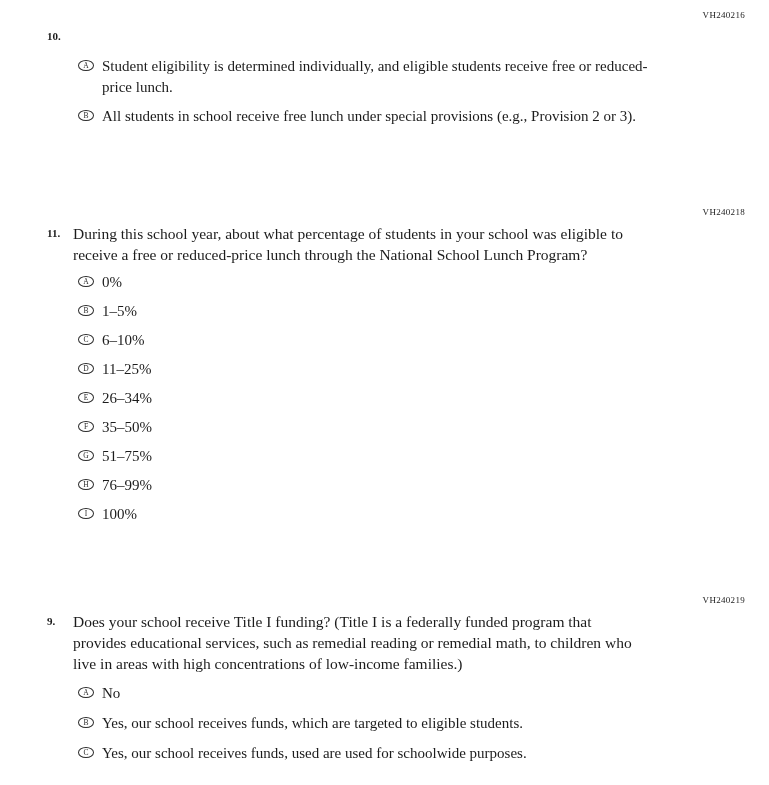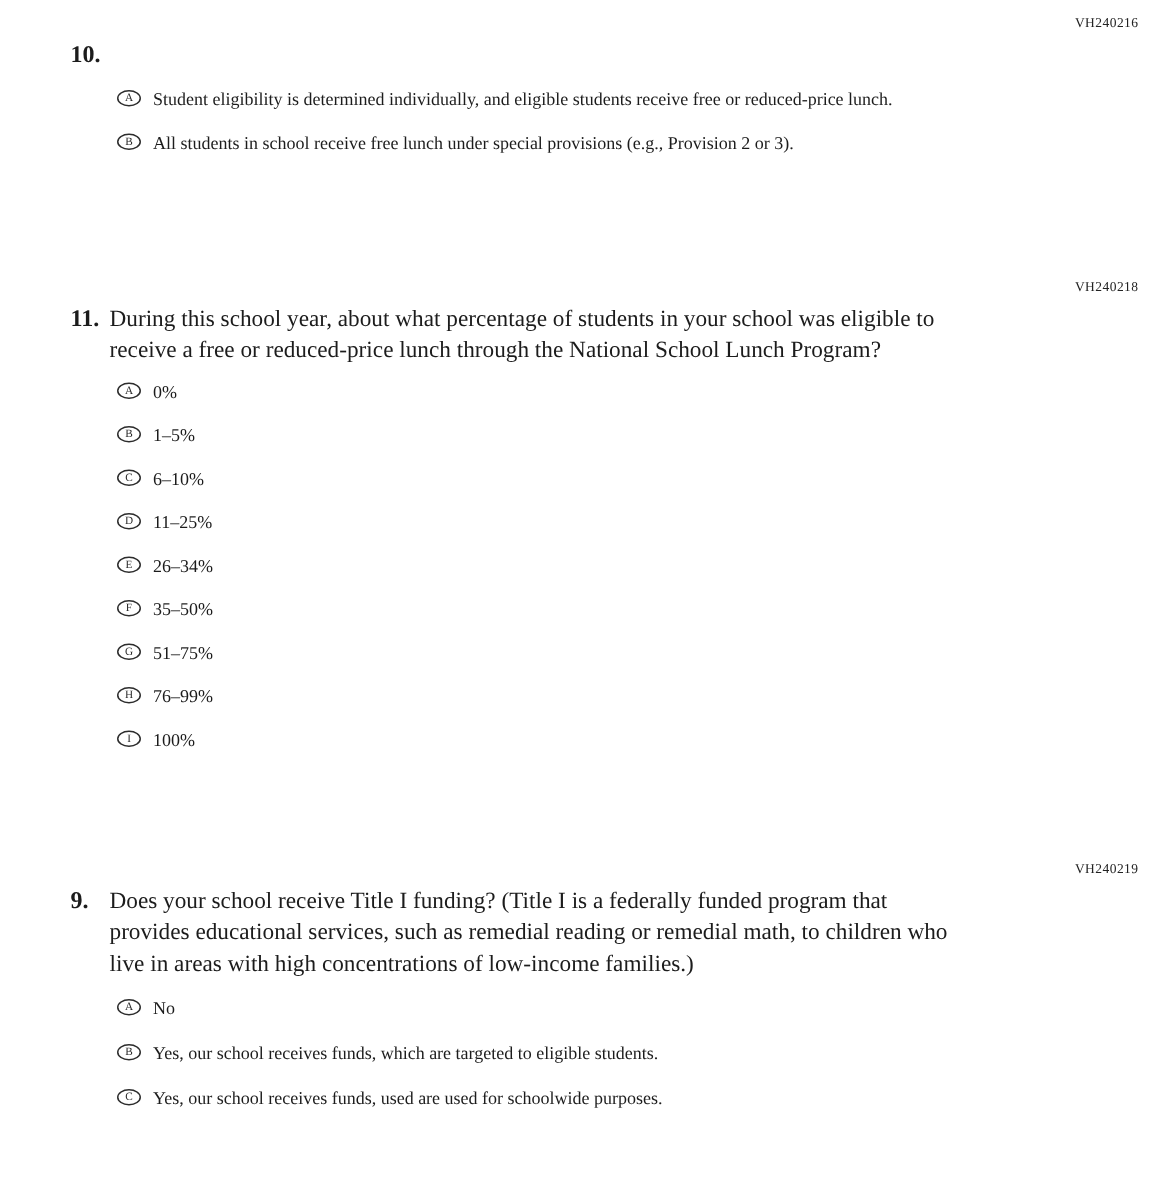--- a/index.html
+++ b/index.html
@@ -11,21 +11,21 @@
     width: 769px;
     height: 785px;
     overflow: hidden;
     font-family: "Liberation Serif", "DejaVu Serif", serif;
     color: #1c1c1c;
   }
   .page {
     box-sizing: border-box;
     width: 769px;
     height: 728px;
-    padding: 10px 10px 0 47px;
+    padding: 10px 24px 0 47px;
     border-radius: 17px;
   }
   .q-block { position: relative; }
   .q-block.block-2 { margin-top: 80px; }
   .q-block.block-3 { margin-top: 70px; }
   .code {
     text-align: right;
     font-size: 9px;
     letter-spacing: 0.3px;
     color: #222;
@@ -33,21 +33,21 @@
     font-family: "Liberation Serif", serif;
   }
   .q-row {
     display: flex;
     align-items: flex-start;
   }
   .q-num {
     font-weight: bold;
     width: 26px;
     flex: 0 0 26px;
-    font-size: 16px;
+    font-size: 11px;
     line-height: 21px;
   }
   .q-text {
     font-size: 15.5px;
     line-height: 21px;
     max-width: 566px;
   }
   .options {
     margin-top: 9px;
     margin-left: 31px;
@@ -76,21 +76,21 @@
     cursor: pointer;
   }
   .bubble-letter {
     font-size: 7.5px;
     line-height: 1;
     color: #2c2c2c;
     font-family: "Liberation Serif", serif;
     transform: translateY(-0.5px);
   }
   .opt-text {
-    font-size: 12px;
+    font-size: 15px;
     line-height: 21px;
     max-width: 556px;
   }
 </style>
 </head>
 <body>
 
 <div class="page">
 
   <section class="q-block block-1">

